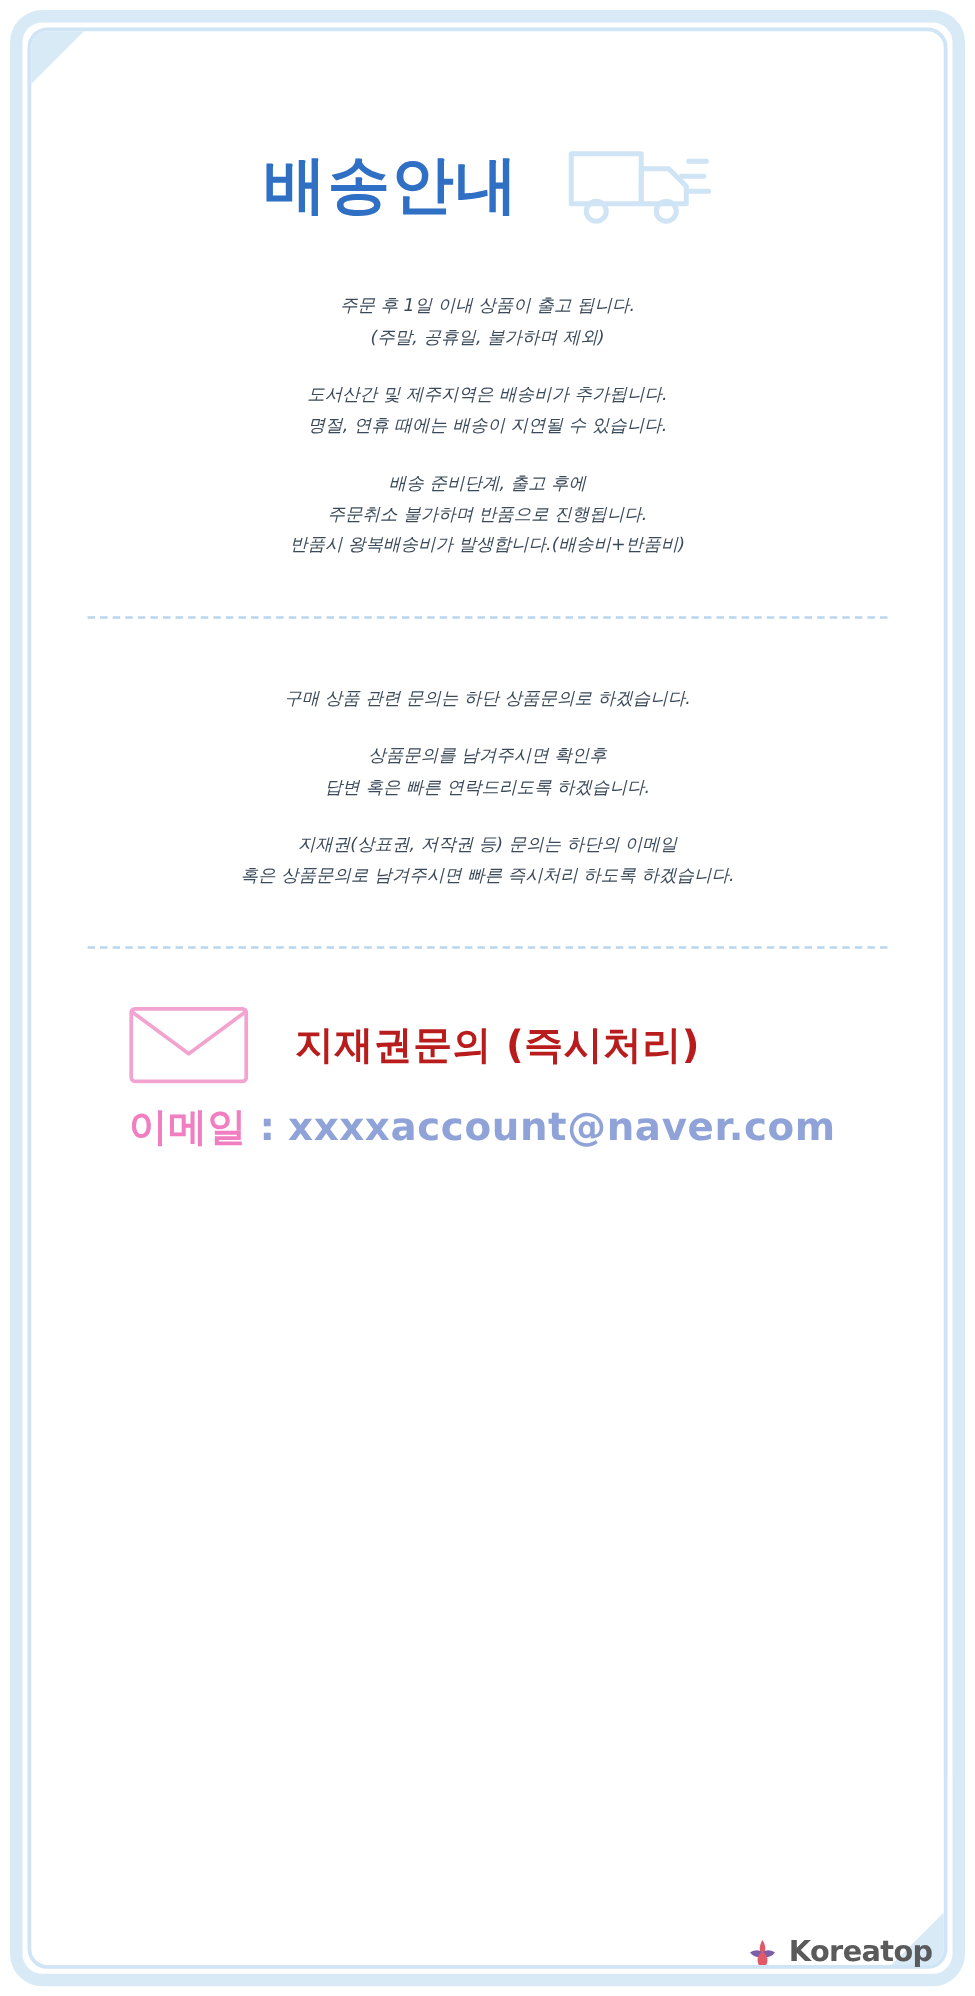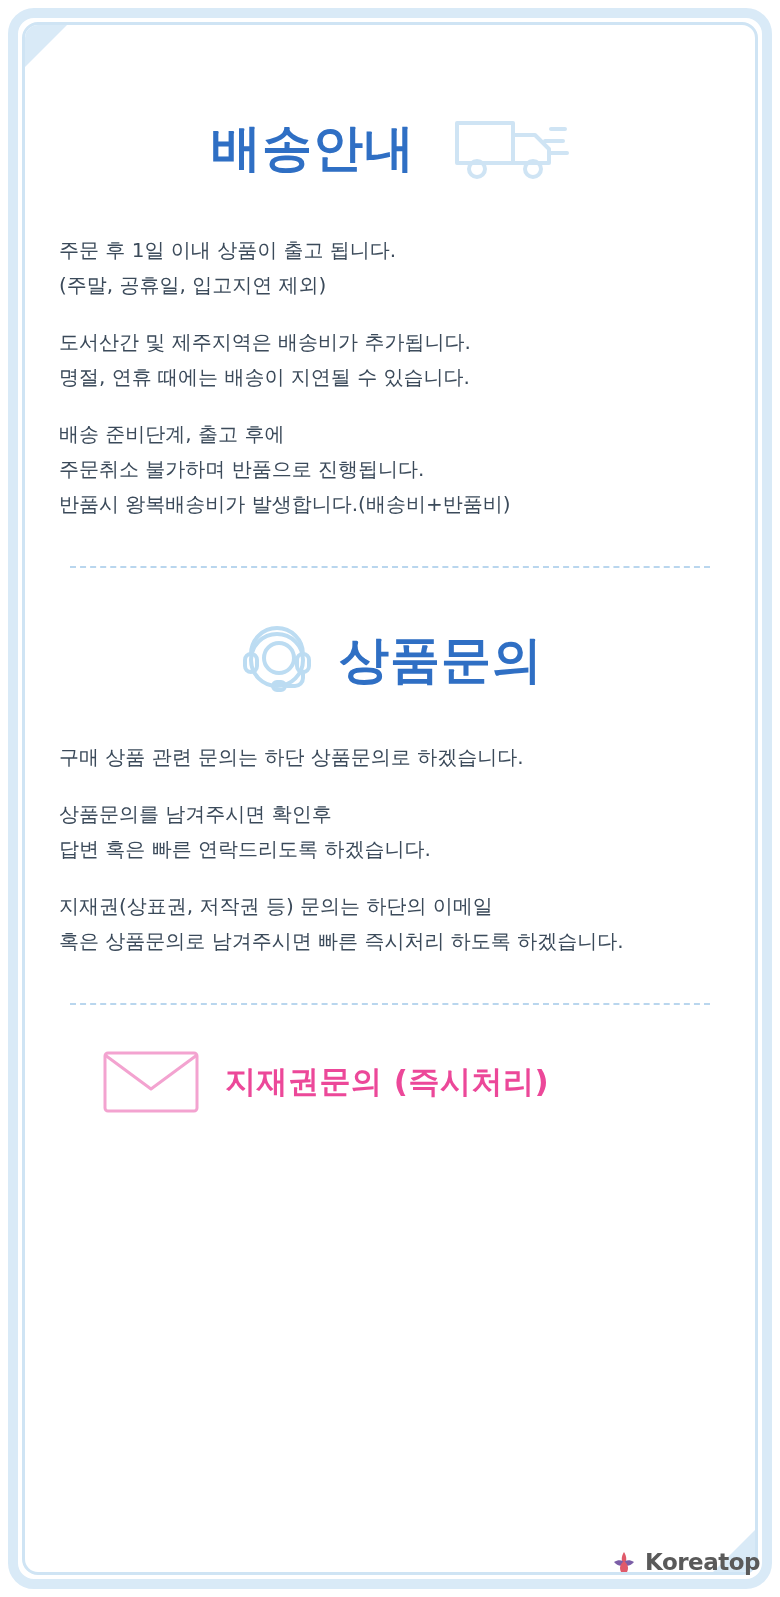--- a/index.html
+++ b/index.html
@@ -79,24 +79,26 @@
     font-weight: bold;
     color: #2f6fc4;
     letter-spacing: 1px;
     line-height: 1;
   }
   .truck-icon svg { display: block; }
   .headset-icon svg { display: block; }
 
   .body-text {
     margin-top: 40px;
-    font-family: "DejaVu Sans", sans-serif;
-    font-size: 20px;
+    text-align: center;
+    font-family: "DejaVu Sans", sans-serif;
+    font-size: 14px;
     color: #3b4a5a;
     line-height: 1.75;
+    font-style: italic;
   }
   .body-text p {
     margin: 0 0 22px 0;
   }
   .body-text p:last-child { margin-bottom: 0; }
 
   .divider {
     margin: 44px auto 0 auto;
     width: 640px;
     height: 0;
@@ -119,42 +121,43 @@
   }
   .email-row-1 {
     display: flex;
     align-items: center;
     gap: 26px;
   }
   .mail-icon svg { display: block; }
   .pink-title {
     font-family: "DejaVu Sans", sans-serif;
     font-size: 31px;
-    color: #ec4899;
+    color: #b91c1c;
     font-weight: bold;
     letter-spacing: 0.5px;
+    margin-left: 11px;
   }
   .email-row-2 {
     margin-top: 14px;
     display: flex;
     align-items: baseline;
     gap: 10px;
     font-family: "DejaVu Sans", sans-serif;
     font-size: 31px;
     font-weight: bold;
     letter-spacing: 0.5px;
   }
   .email-label { color: #f07ec0; }
   .email-colon { color: #8fa3d8; }
   .email-addr { color: #8fa3d8; }
 
   
   .watermark {
     position: absolute;
-    right: 20px;
+    right: 34px;
     bottom: 22px;
     display: flex;
     align-items: center;
     gap: 8px;
   }
   .wm-text {
     font-family: "DejaVu Sans", sans-serif;
     font-size: 23px;
     font-weight: bold;
     color: #5a5a5a;
@@ -184,50 +187,36 @@
             <path d="M112 26 H126"></path>
             <path d="M106 38 H124"></path>
             <path d="M112 50 H128"></path>
           </svg>
         </div>
       </div>
 
       <div class="body-text">
         <p>
           <span>주문 후 1일 이내 상품이 출고 됩니다.</span><br>
-          <span>(주말, 공휴일, 입고지연 제외)</span>
+          <span>(주말, 공휴일, 불가하며 제외)</span>
         </p>
         <p>
           <span>도서산간 및 제주지역은 배송비가 추가됩니다.</span><br>
           <span>명절, 연휴 때에는 배송이 지연될 수 있습니다.</span>
         </p>
         <p>
           <span>배송 준비단계, 출고 후에</span><br>
           <span>주문취소 불가하며 반품으로 진행됩니다.</span><br>
           <span>반품시 왕복배송비가 발생합니다.(배송비+반품비)</span>
         </p>
       </div>
 
       <div class="divider"></div>
 
       <div class="section-2">
-        <div class="title-row-2">
-          <div class="headset-icon">
-            <svg width="80" height="80" viewBox="0 0 80 80" fill="none" stroke="#bcdcf2" stroke-width="4" stroke-linecap="round" stroke-linejoin="round">
-              <circle cx="40" cy="40" r="26"></circle>
-              <circle cx="42" cy="38" r="15"></circle>
-              <path d="M14 34 a26 26 0 0 1 52 0"></path>
-              <rect x="8" y="34" width="12" height="18" rx="6"></rect>
-              <rect x="60" y="34" width="12" height="18" rx="6"></rect>
-              <path d="M66 52 v6 a8 8 0 0 1 -8 8 h-8"></path>
-              <rect x="36" y="62" width="12" height="8" rx="4"></rect>
-            </svg>
-          </div>
-          <div class="title">상품문의</div>
-        </div>
 
         <div class="body-text">
           <p>
             <span>구매 상품 관련 문의는 하단 상품문의로 하겠습니다.</span><br>
           </p>
           <p>
             <span>상품문의를 남겨주시면 확인후</span><br>
             <span>답변 혹은 빠른 연락드리도록 하겠습니다.</span>
           </p>
           <p>
@@ -242,20 +231,25 @@
       <div class="email-block">
         <div class="email-row-1">
           <div class="mail-icon">
             <svg width="96" height="62" viewBox="0 0 96 62" fill="none" stroke="#f3a3d0" stroke-width="3" stroke-linejoin="round">
               <rect x="2" y="2" width="92" height="58" rx="3"></rect>
               <path d="M2 4 L48 38 L94 4"></path>
             </svg>
           </div>
           <div class="pink-title">지재권문의 (즉시처리)</div>
         </div>
+        <div class="email-row-2">
+          <span class="email-label">이메일</span>
+          <span class="email-colon">:</span>
+          <span class="email-addr">xxxxaccount@naver.com</span>
+        </div>
       </div>
 
     </div>
   </div>
 
   <div class="watermark">
     <div class="wm-icon">
       <svg width="26" height="26" viewBox="0 0 26 26" fill="none">
         <path d="M13 3 C10 8 10 12 13 16 C16 12 16 8 13 3 Z" fill="#e05a6a"></path>
         <path d="M3 13 C8 10 12 11 15 15 C11 18 6 17 3 13 Z" fill="#7b5ea7"></path>

